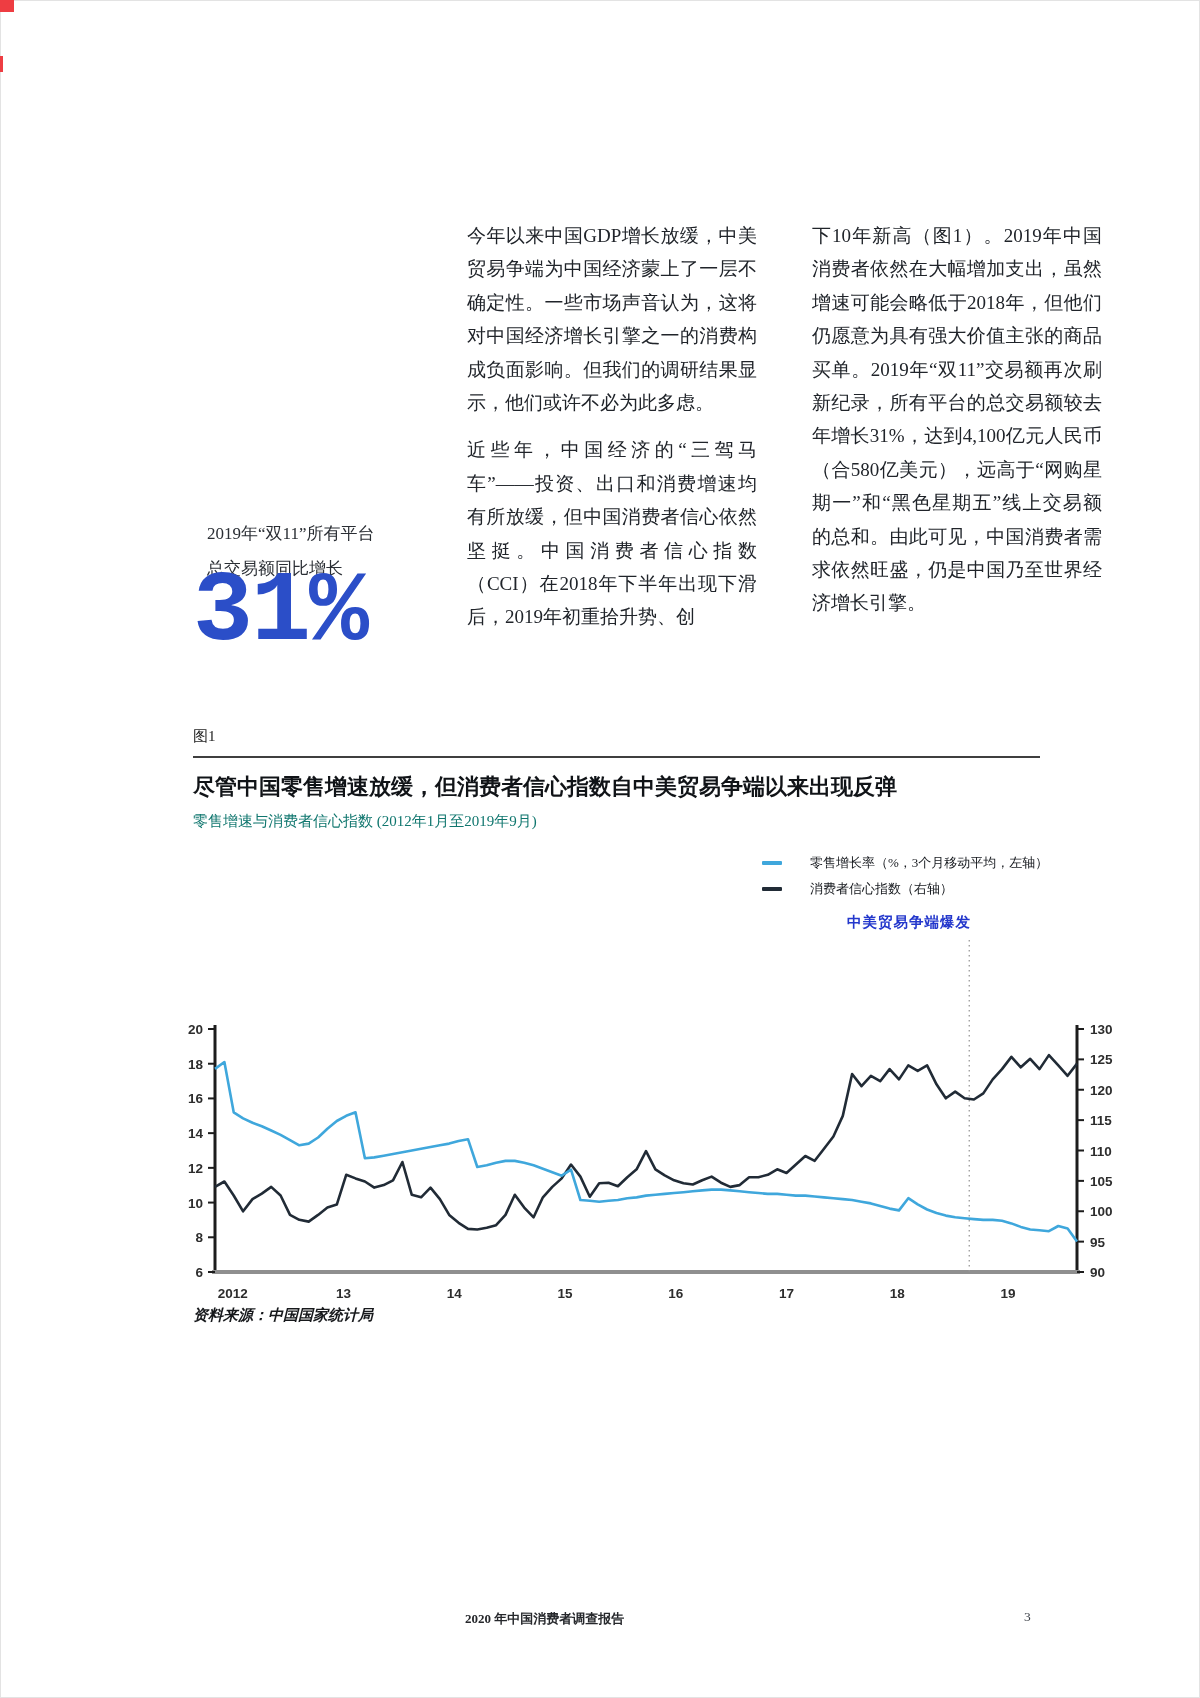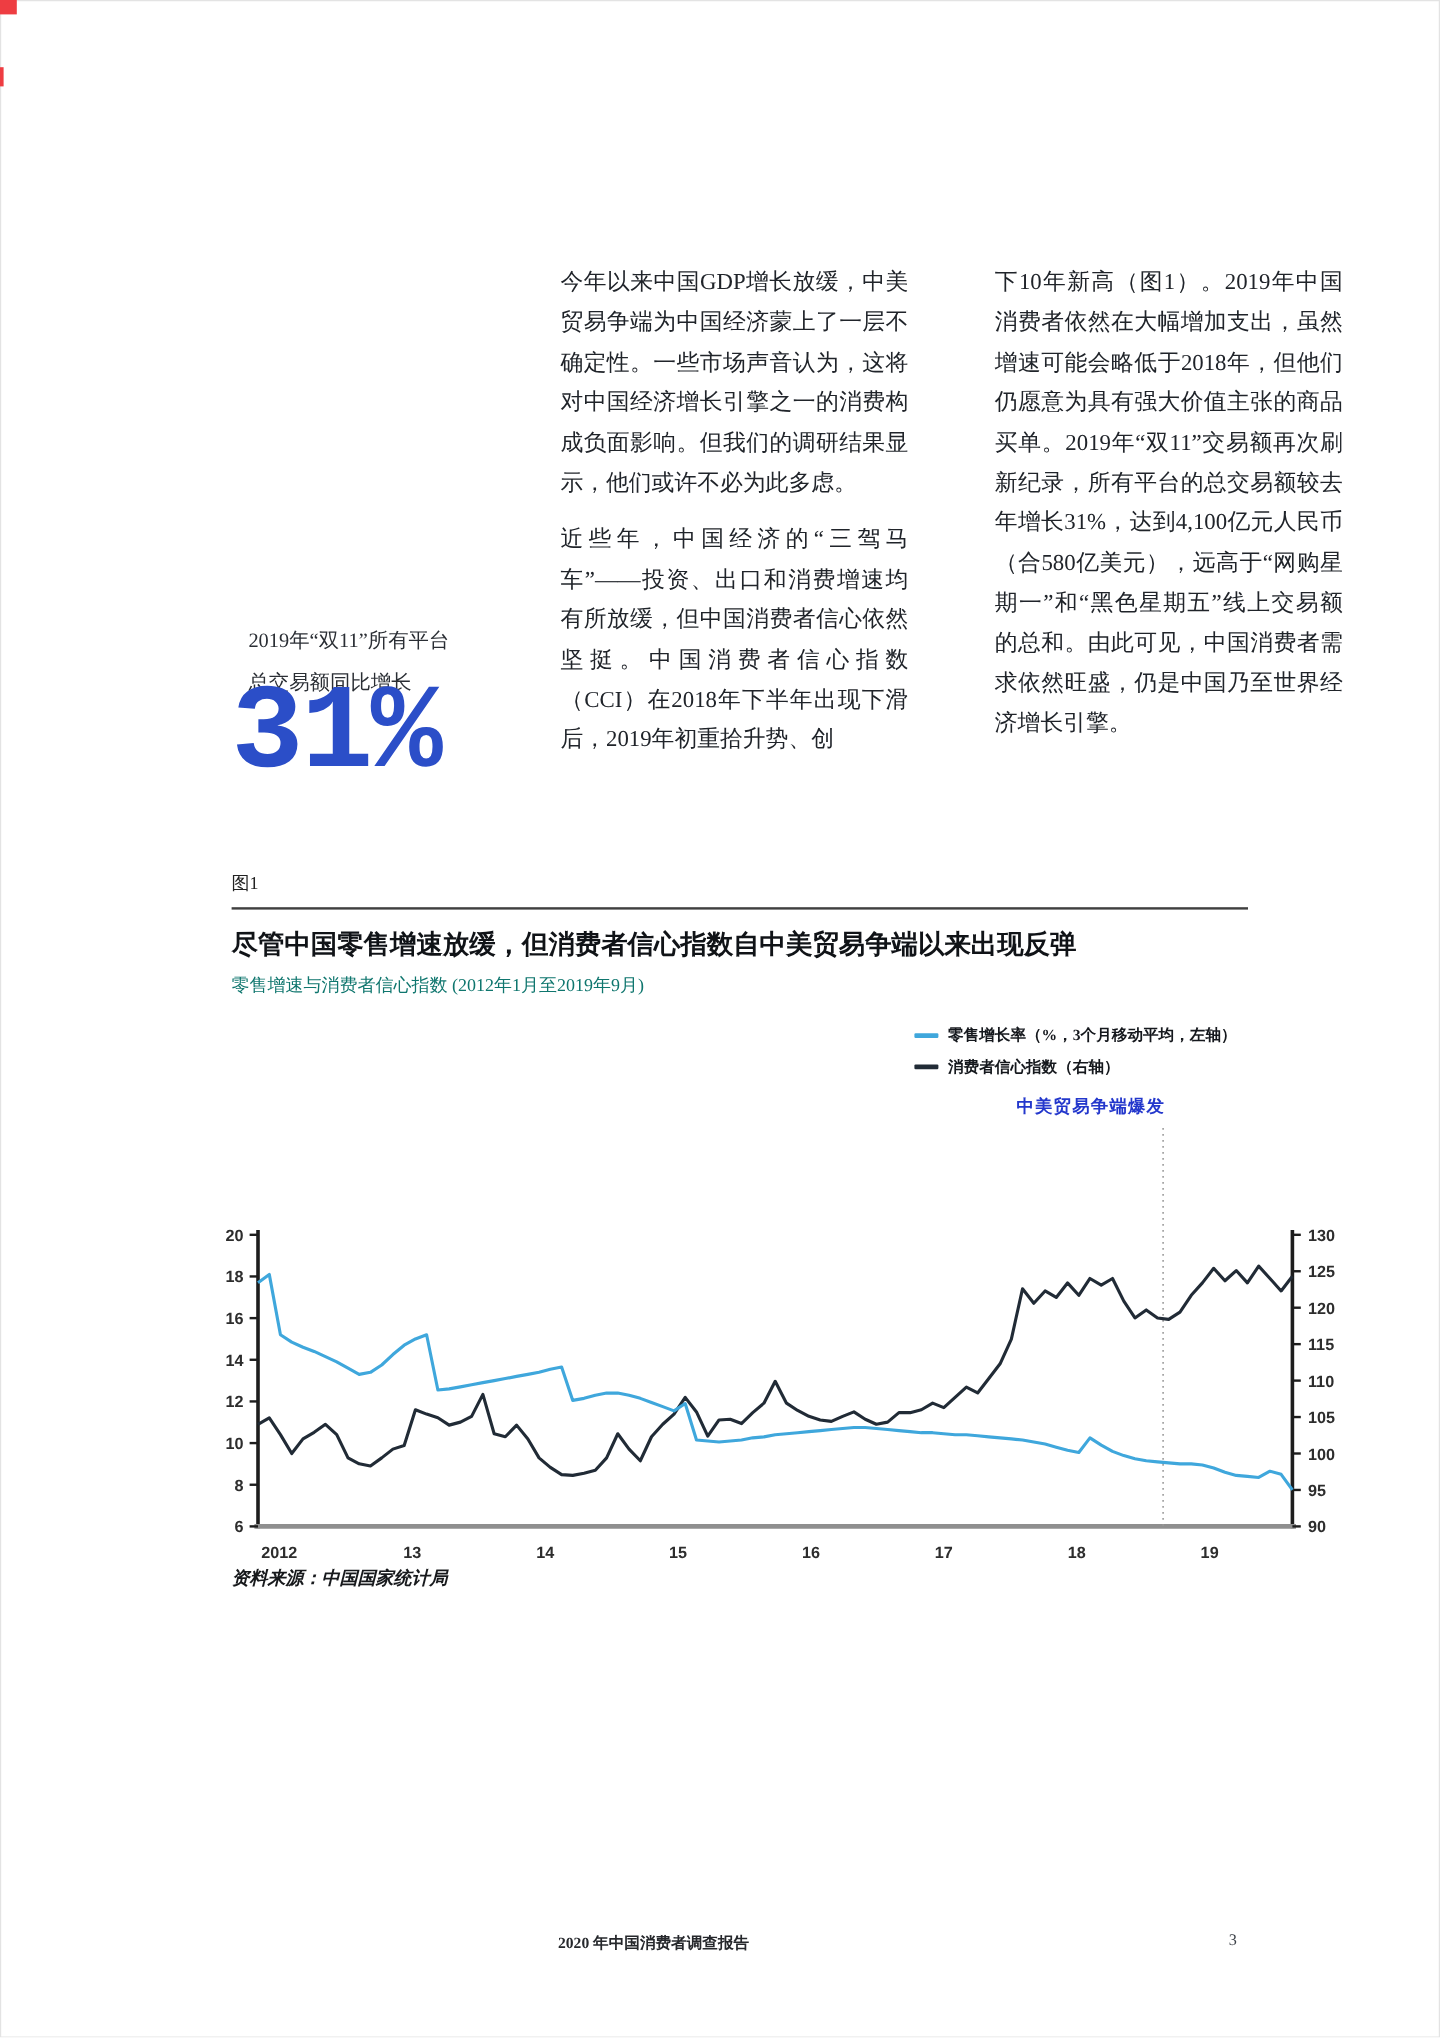--- a/index.html
+++ b/index.html
@@ -7,33 +7,33 @@
         font-family:"Liberation Serif","DejaVu Serif",serif;color:#1c1c1c;
         box-shadow:0 0 0 1px #e3e3e3 inset;}
   .abs{position:absolute;}
   
   #corner-mark{left:0;top:0;width:14px;height:12px;background:#ee3d42;}
   #edge-mark{left:0;top:56px;width:3px;height:16px;background:#ee3d42;}
   
   .bodycol{width:290px;font-size:19px;line-height:33.4px;text-align:justify;color:#20242a;}
   .bodycol p{margin:1px 0 14px 0;}
   #col1{left:467px;top:218px;}
-  #col2{left:829px;top:218px;}
+  #col2{left:812px;top:218px;}
   
   #stat-label{left:207px;top:516px;width:220px;font-size:17px;line-height:35px;color:#2a2e34;}
   #stat-value{left:193px;top:560px;font-size:100px;line-height:1.05;font-weight:700;
               letter-spacing:-2px;font-family:Liberation Mono, monospace;text-align:center;}
   
   #figure-label{left:193px;top:727px;font-size:15px;color:#222;}
   #figure-rule{left:193px;top:756px;width:847px;height:2px;background:#3f3f3f;}
   #figure-title{left:193px;top:772px;width:860px;font-size:22px;font-weight:700;color:#101317;}
   #figure-subtitle{left:193px;top:812px;width:700px;font-size:15px;color:#0f766e;}
   .legend-row{left:762px;height:20px;display:flex;align-items:center;}
   .legend-dash{width:20px;height:4px;border-radius:1px;flex:0 0 auto;}
-  .legend-text{margin-left:8px;font-size:13px;font-weight:700;color:#15181d;white-space:nowrap;}
+  .legend-text{margin-left:28px;font-size:13px;font-weight:400;color:#15181d;white-space:nowrap;}
   #legend-row-1{top:853px;}
   #legend-row-2{top:879px;justify-content:center;}
   #chart-annotation{left:847px;top:913px;font-size:14.5px;font-weight:700;letter-spacing:1px;}
   #chart-wrap{left:180px;top:920px;width:960px;height:400px;}
   .tick-label{font-family:"Liberation Sans","DejaVu Sans",sans-serif;font-size:13.5px;font-weight:700;fill:#2d2d2d;}
   #figure-source{left:193px;top:1306px;font-size:15px;font-weight:700;font-style:italic;color:#17191c;}
   
   #footer-title{left:465px;top:1610px;font-size:13px;font-weight:600;color:#26282c;}
   #page-number{left:1024px;top:1609px;font-size:13.5px;color:#3a3f46;}
 </style>

